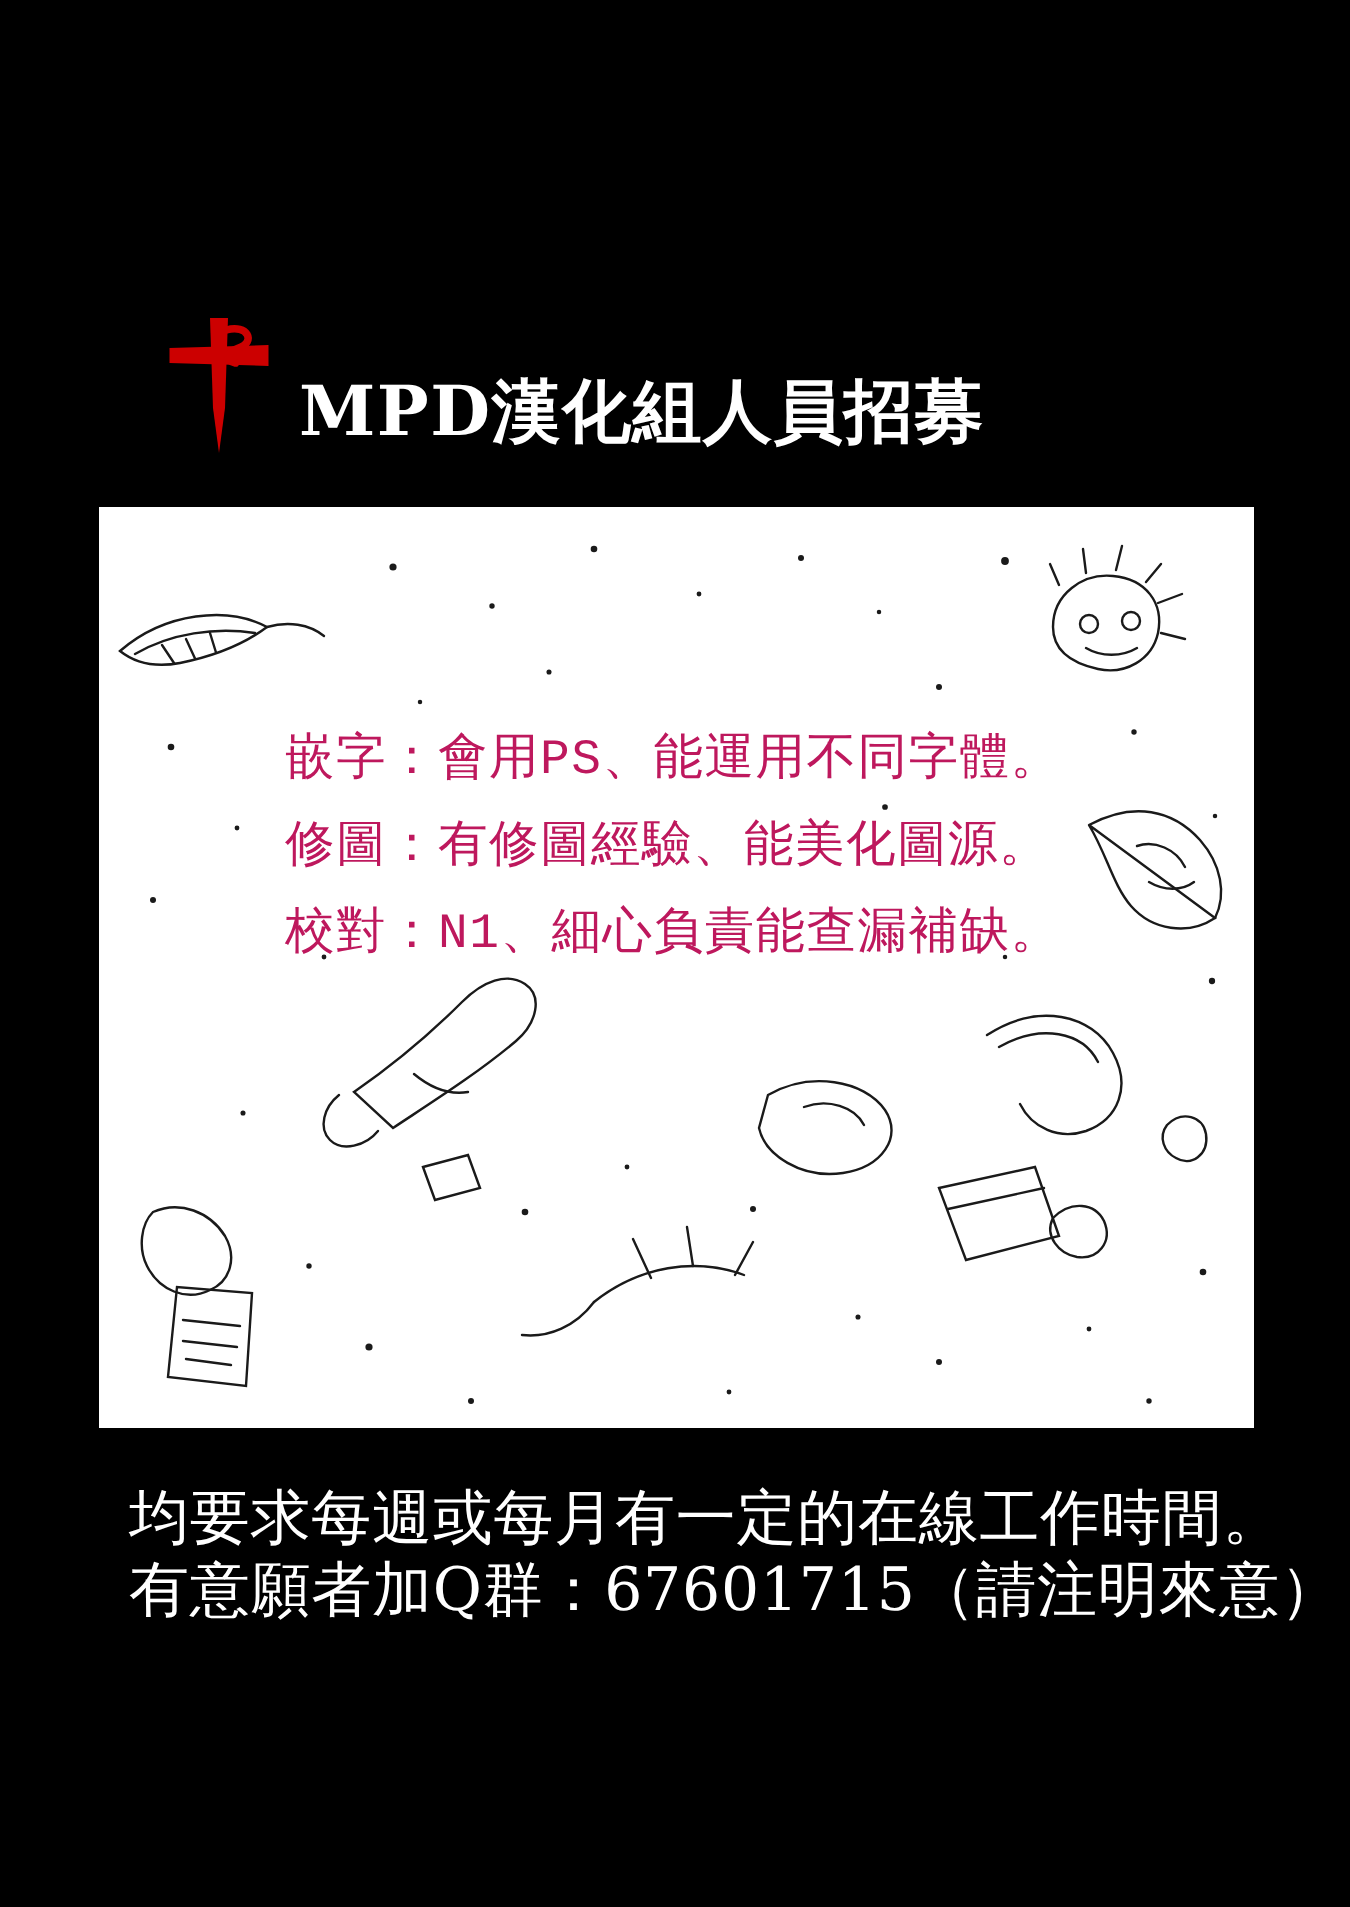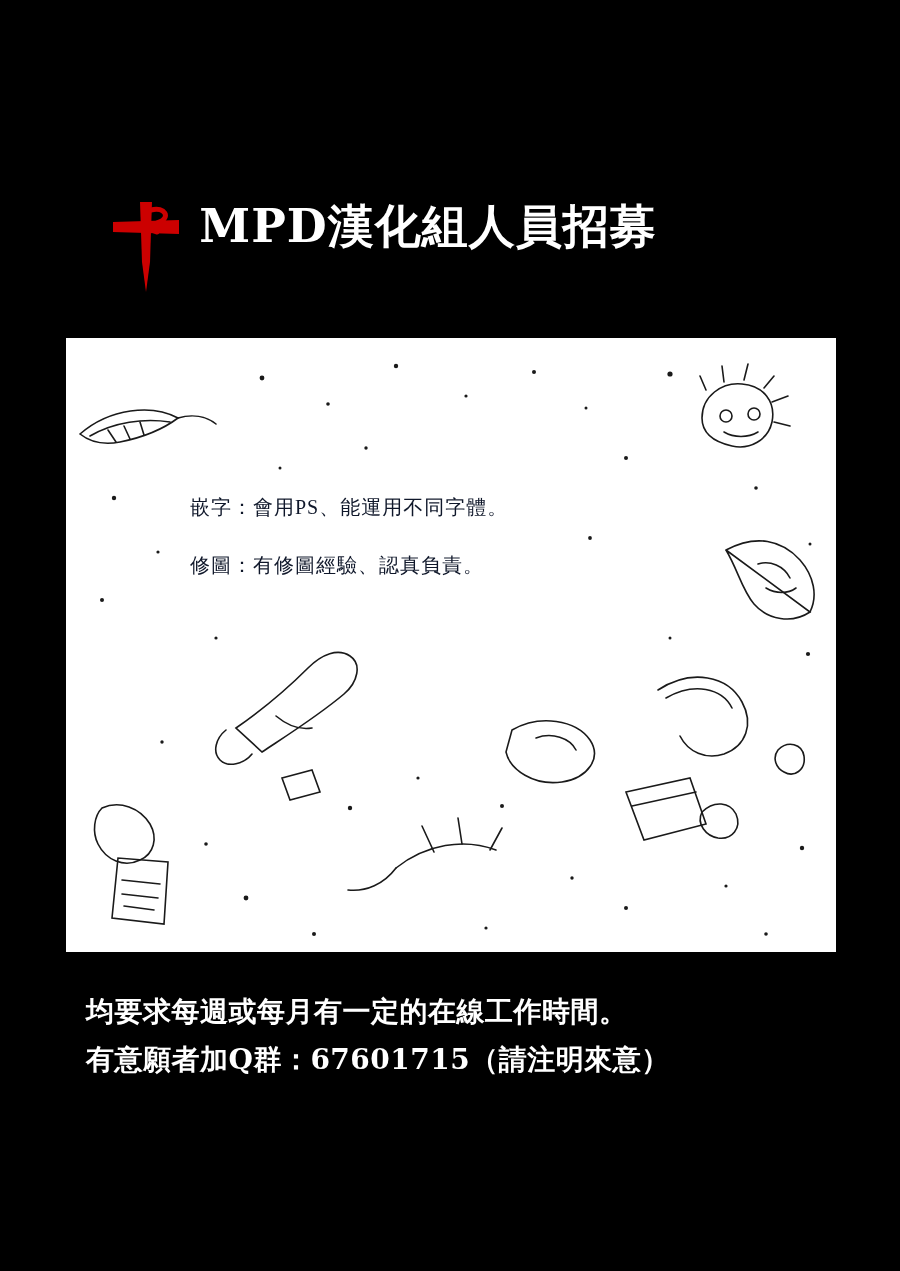--- a/index.html
+++ b/index.html
@@ -16,21 +16,21 @@
   }
 
   
   .header {
     position: absolute;
     top: 196px;
     left: 0;
     width: 764px;
     height: 110px;
     display: flex;
-    align-items: flex-start;
+    align-items: flex-end;
     justify-content: center;
   }
   .logo-mark {
     position: relative;
     width: 78px;
     height: 100px;
     margin-right: 14px;
     flex: 0 0 auto;
   }
   .logo-mark svg { display: block; }
@@ -58,40 +58,40 @@
     inset: 0;
     pointer-events: none;
   }
   .req-list {
     position: absolute;
     left: 124px;
     top: 140px;
     width: 620px;
   }
   .req-line {
-    color: #0f172a;
-    font-family: Liberation Serif, serif;
-    font-size: 20px;
+    color: #be185d;
+    font-family: Liberation Mono, monospace;
+    font-size: 33px;
     line-height: 58px;
     white-space: nowrap;
     letter-spacing: 1px;
   }
 
   
   .footer {
     position: absolute;
     left: 86px;
     top: 988px;
     width: 800px;
   }
   .footer-line {
     color: #ffffff;
     font-family: "DejaVu Serif", "Liberation Serif", serif;
-    font-weight: bold;
-    font-size: 28px;
+    font-weight: normal;
+    font-size: 40px;
     line-height: 48px;
     white-space: nowrap;
     letter-spacing: 0.5px;
   }
 </style>
 </head>
 <body>
 
 <div class="header">
   <div class="logo-mark">
@@ -186,20 +186,21 @@
         <circle cx="420" cy="590" r="1.6"></circle>
       <circle cx="248" cy="596" r="2"></circle>
         <circle cx="96" cy="404" r="1.7"></circle>
       <circle cx="744" cy="206" r="1.5"></circle>
         <circle cx="524" cy="200" r="1.9"></circle>
     </g>
   </svg>
 
   <div class="req-list">
     <div class="req-line">嵌字：會用PS、能運用不同字體。</div>
-    <div class="req-line">修圖：有修圖經驗、認真負責。</div>
+    <div class="req-line">修圖：有修圖經驗、能美化圖源。</div>
+    <div class="req-line">校對：N1、細心負責能查漏補缺。</div>
   </div>
 </div>
 
 <div class="footer">
   <div class="footer-line">均要求每週或每月有一定的在線工作時間。</div>
   <div class="footer-line">有意願者加Q群：67601715（請注明來意）</div>
 </div>
 
 </body></html>

